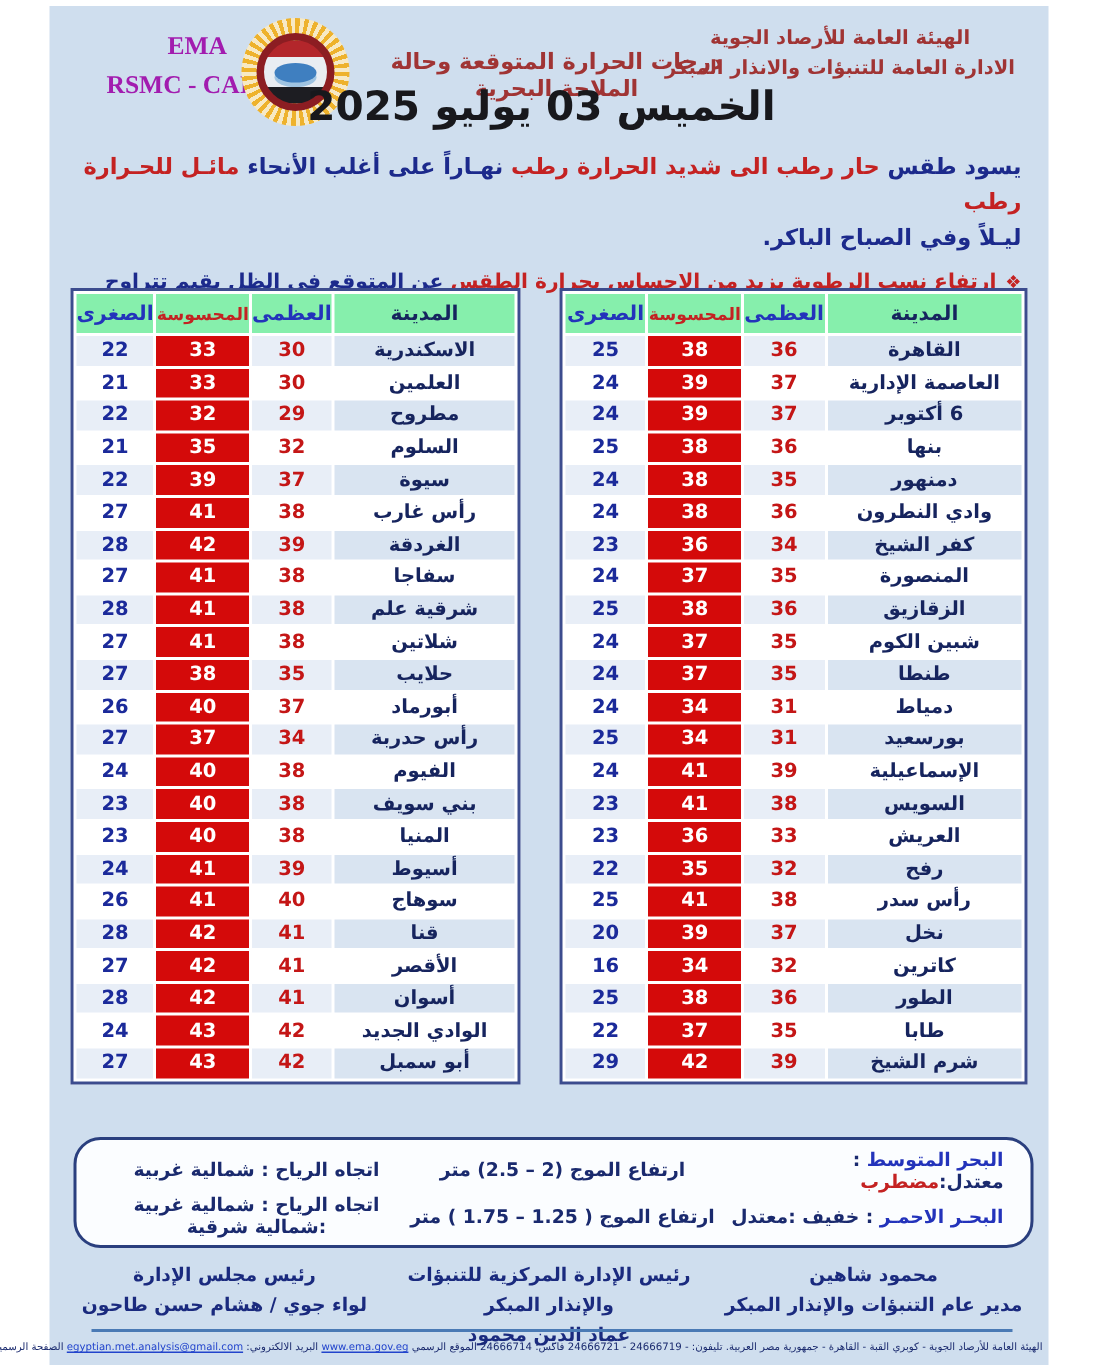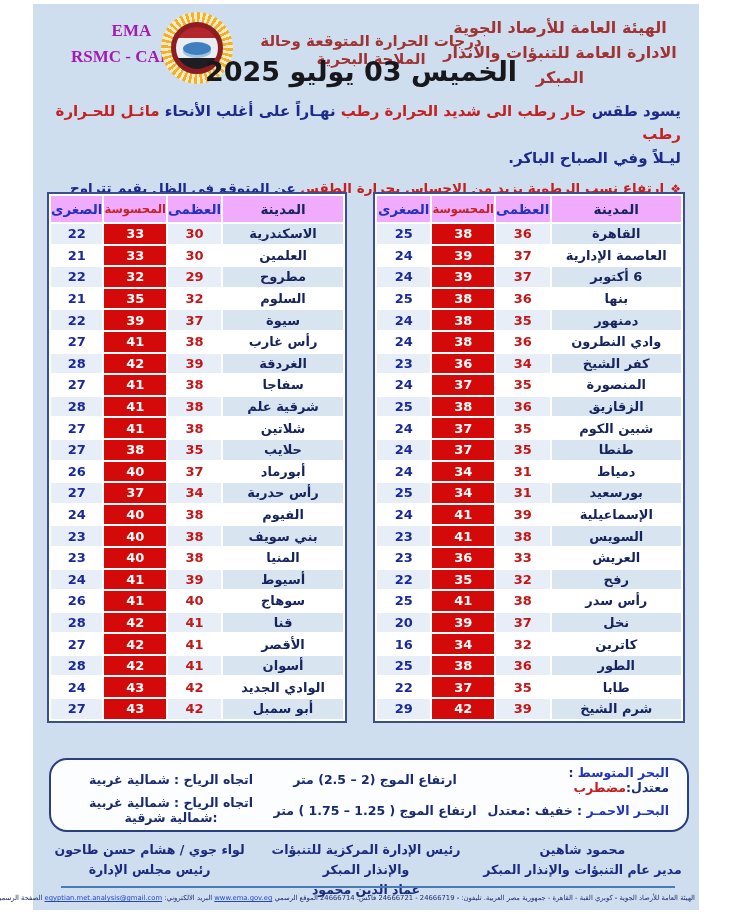--- a/index.html
+++ b/index.html
@@ -4,21 +4,21 @@
 <style>
   * { margin:0; padding:0; box-sizing:border-box; }
   html,body { width:742px; height:914px; background:#fff; overflow:hidden;
     font-family:"DejaVu Sans","Liberation Sans",sans-serif; }
   .page { position:absolute; left:33px; top:4px; width:666px; height:906px;
     background:#cfdeee; }
 
   
   .hdr { position:relative; height:92px; }
   .org { position:absolute; top:12px; right:14px; width:250px; text-align:center;
-    color:#a03434; font-weight:bold; font-size:16px; line-height:1.55; }
+    color:#a03434; font-weight:bold; font-size:13px; line-height:1.55; }
   .ema { position:absolute; top:14px; left:38px; text-align:center; color:#a21caf;
     font-family:"Liberation Serif","DejaVu Serif",serif; font-weight:bold; font-size:17px; line-height:1.5; }
   .logo { position:absolute; top:8px; left:128px; width:72px; height:72px; border-radius:50%;
     background:repeating-conic-gradient(#eeb22c 0 5deg, #f7e9c4 5deg 10deg);
     display:flex; align-items:center; justify-content:center; }
   .logo-inner { width:52px; height:52px; border-radius:50%; border:5px solid #8c1d22;
     background:linear-gradient(180deg,#b3262b 0 26%,#e9edf2 26% 74%,#1d1d22 74% 100%);
     position:relative; overflow:hidden; }
   .logo-cloud { position:absolute; left:7px; top:15px; width:28px; height:13px;
     border-radius:50%; background:#3f7fc0; box-shadow:0 3px 0 #9fc4e2; }
@@ -34,21 +34,21 @@
   .navy { color:#1c2a8c; }
   .bullet-line { margin-top:8px; font-size:13.5px; }
   .bullet-glyph { color:#c42222; margin-left:6px; font-size:12px; }
 
   
   .tables { position:absolute; top:188px; left:14px; right:14px; direction:rtl;
     display:flex; justify-content:space-between; }
   table { border-collapse:separate; border-spacing:2px; background:#fff;
     border:2px solid #3c4c8e; }
   .t-right { width:312px; } .t-left { width:300px; }
-  th { background:#f0abfc; font-weight:bold; font-size:13.5px; height:26px; }
+  th { background:#86efac; font-weight:bold; font-size:13.5px; height:26px; }
   th.h-city { color:#16245e; width:45%; }
   th.h-max, th.h-min { color:#2333bb; width:18%; }
   th.h-feels { color:#c42222; width:19%; font-size:11.5px; }
   td { text-align:center; font-weight:bold; font-size:13px; height:19.6px; padding:0 2px; }
   tr.odd td { background:#d9e4f1; }
   tr.even td { background:#ffffff; }
   td.city { color:#16245e; }
   td.max  { color:#c41616; }
   tr.odd td.max, tr.odd td.min { background:#e8eef7; }
   td.feels { background:#d40a0a !important; color:#ffffff; }
@@ -435,22 +435,22 @@
   <div class="sigs">
     <div class="sig">
       <div>محمود شاهين</div>
       <div>مدير عام التنبؤات والإنذار المبكر</div>
     </div>
     <div class="sig">
       <div>رئيس الإدارة المركزية للتنبؤات والإنذار المبكر</div>
       <div>عماد الدين محمود</div>
     </div>
     <div class="sig">
+      <div>رئيس مجلس الإدارة</div>
       <div>لواء جوي / هشام حسن طاحون</div>
-      <div>رئيس مجلس الإدارة</div>
     </div>
   </div>
   <div class="sig-rule"></div>
 
   <div class="footer">
     <span>الهيئة العامة للأرصاد الجوية - كوبري القبة - القاهرة - جمهورية مصر العربية. تليفون: - 24666719 - 24666721 فاكس: 24666714 الموقع الرسمي </span><a href="#">www.ema.gov.eg</a><span> البريد الالكتروني: </span><a href="#">egyptian.met.analysis@gmail.com</a><span> الصفحة الرسمية على الفيس بوك: </span>
   </div>
 
 </div>
 

